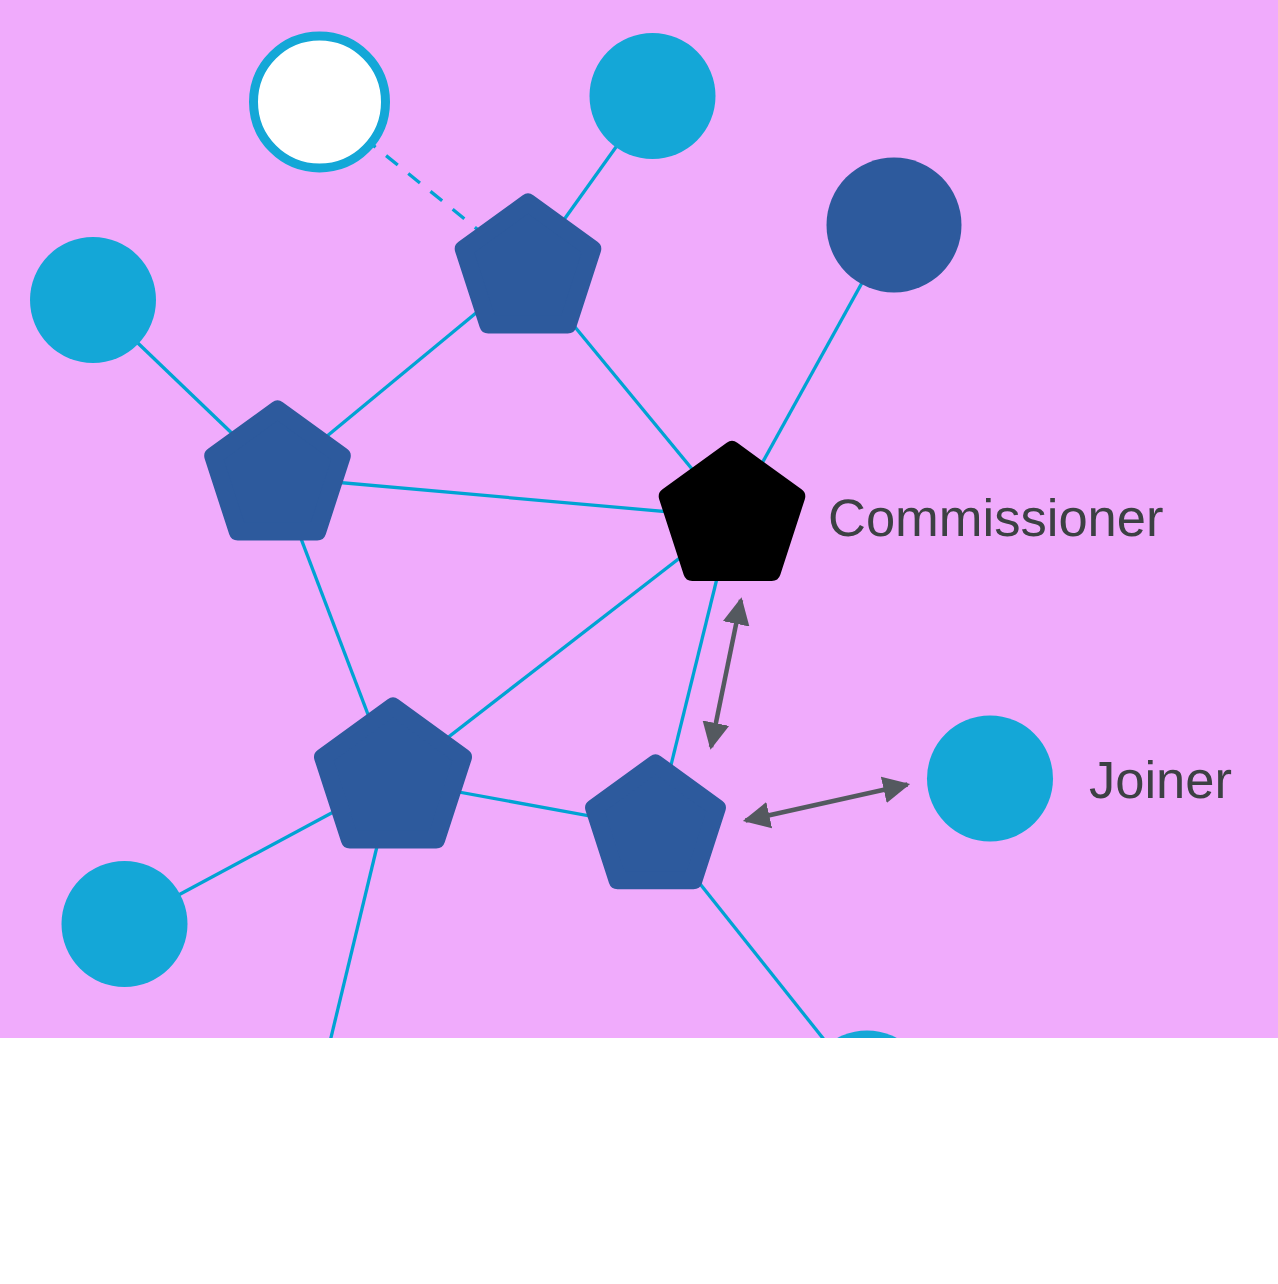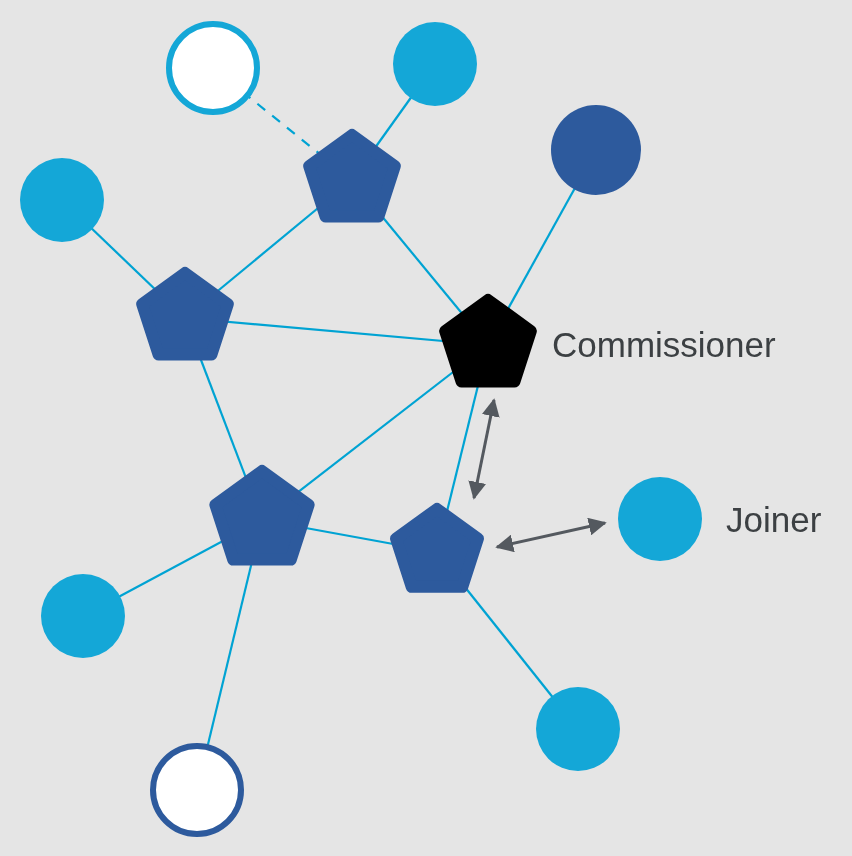--- a/index.html
+++ b/index.html
@@ -3,22 +3,22 @@
 <meta charset="utf-8">
 <style>
   html, body {
     margin: 0;
     padding: 0;
     background: #ffffff;
   }
   .stage {
     position: relative;
     width: 852px;
-    height: 856px;
-    background: #e5e5e5;
+    height: 692px;
+    background: #f0abfc;
     overflow: hidden;
     font-family: "Liberation Sans", sans-serif;
   }
   svg {
     display: block;
   }
   .diagram-label {
     font-family: "Liberation Sans", sans-serif;
     font-weight: 400;
   }

